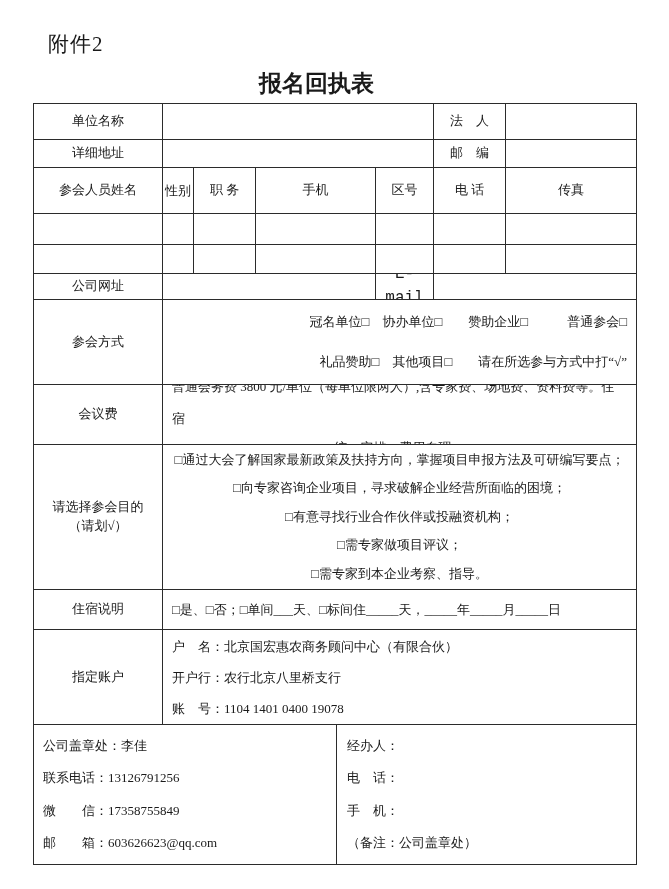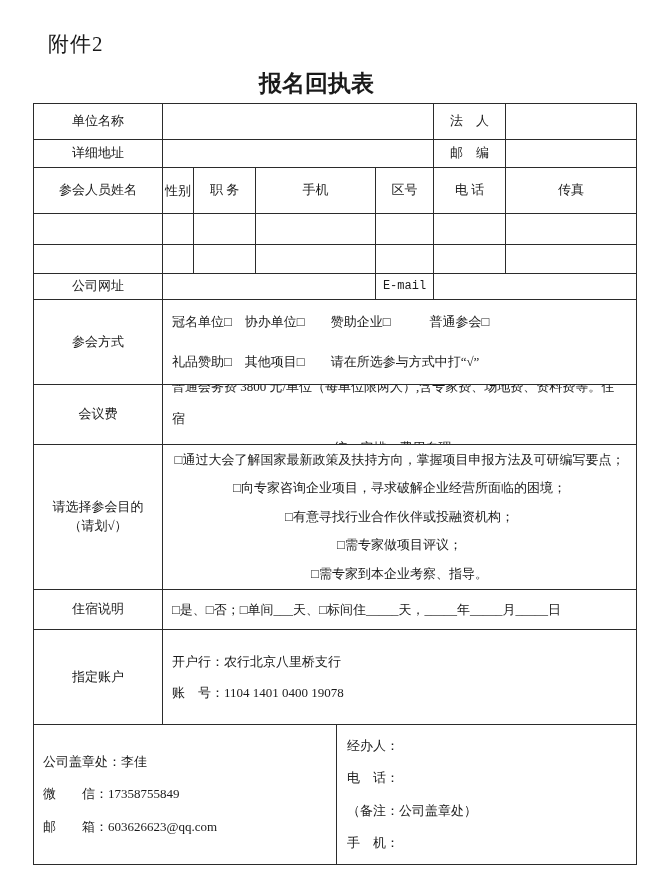--- a/index.html
+++ b/index.html
@@ -37,21 +37,21 @@
   .c2-7{width:474px;}
   .fL{width:303px;} .fR{width:300px;}
   
   .rA .td{height:36px;} .rB .td{height:28px;} .rC .td{height:46px;}
   .rD .td{height:31px;} .rE .td{height:29px;} .rF .td{height:26px;}
   .rG .td{height:85px;} .rH .td{height:60px;} .rI .td{height:145px;text-align:center;}
   .rJ .td{height:40px;} .rK .td{height:95px;} .rL .td{height:140px;}
   .pad{padding:4px 9px;}
   .pre{white-space:pre-wrap;}
   .vcent{display:flex;flex-direction:column;justify-content:center;}
-  .mono{font-family:"Liberation Mono","DejaVu Sans Mono",monospace;font-size:12px;}
+  .mono{font-family:"Liberation Mono","DejaVu Sans Mono",monospace;font-size:16px;}
   .methods div{line-height:40px;}
   .fee1{display:block;line-height:32px;padding-top:3px;}
   .fee2{display:block;text-align:center;line-height:26px;}
   .purpose div{line-height:28.6px;}
   .acct div{line-height:31px;}
   .footL div,.footR div{line-height:32.5px;}
   .footR{padding-left:10px;}
   .gender{line-height:1.8;text-align:center;}
 </style>
 </head>
@@ -110,21 +110,21 @@
 
   <div class="tr rF">
     <div class="td c1 lab">公司网址</div>
     <div class="td c2-4"></div>
     <div class="td c5 lab mono">E-mail</div>
     <div class="td c6-7"></div>
   </div>
 
   <div class="tr rG">
     <div class="td c1 lab">参会方式</div>
-    <div class="td c2-7 pad vcent methods left" style="align-items:flex-start;">
+    <div class="td c2-7 pad vcent methods left" style="align-items:flex-end;">
       <div class="pre">冠名单位□　协办单位□　　赞助企业□　　　普通参会□</div>
       <div class="pre">礼品赞助□　其他项目□　　请在所选参与方式中打“√”</div>
     </div>
   </div>
 
   <div class="tr rH">
     <div class="td c1 lab">会议费</div>
     <div class="td c2-7 pad vcent left" style="align-items:stretch;">
       <span class="fee1">普通会务费 3800 元/单位（每单位限两人）,含专家费、场地费、资料费等。住宿</span>
       <span class="fee2">统一安排，费用自理。</span>
@@ -145,32 +145,34 @@
   <div class="tr rJ">
     <div class="td c1 lab">住宿说明</div>
     <div class="td c2-7 pad left">
       <span class="pre">□是、□否；□单间___天、□标间住_____天，_____年_____月_____日</span>
     </div>
   </div>
 
   <div class="tr rK">
     <div class="td c1 lab">指定账户</div>
     <div class="td c2-7 pad vcent acct left" style="align-items:stretch;">
+      <div>户　名：北京国宏惠农商务顾问中心（有限合伙）</div>
       <div>开户行：农行北京八里桥支行</div>
       <div>账　号：1104 1401 0400 19078</div>
     </div>
   </div>
 
   <div class="tr rL">
     <div class="td fL pad vcent footL left" style="align-items:stretch;">
       <div>公司盖章处：李佳</div>
+      <div>联系电话：13126791256</div>
       <div>微　　信：17358755849</div>
       <div>邮　　箱：603626623@qq.com</div>
     </div>
     <div class="td fR pad vcent footR left" style="align-items:stretch;">
       <div>经办人：</div>
       <div>电　话：</div>
+      <div>手　机：</div>
       <div>（备注：公司盖章处）</div>
-      <div>手　机：</div>
     </div>
   </div>
 
 </div>
 
 </body></html>

